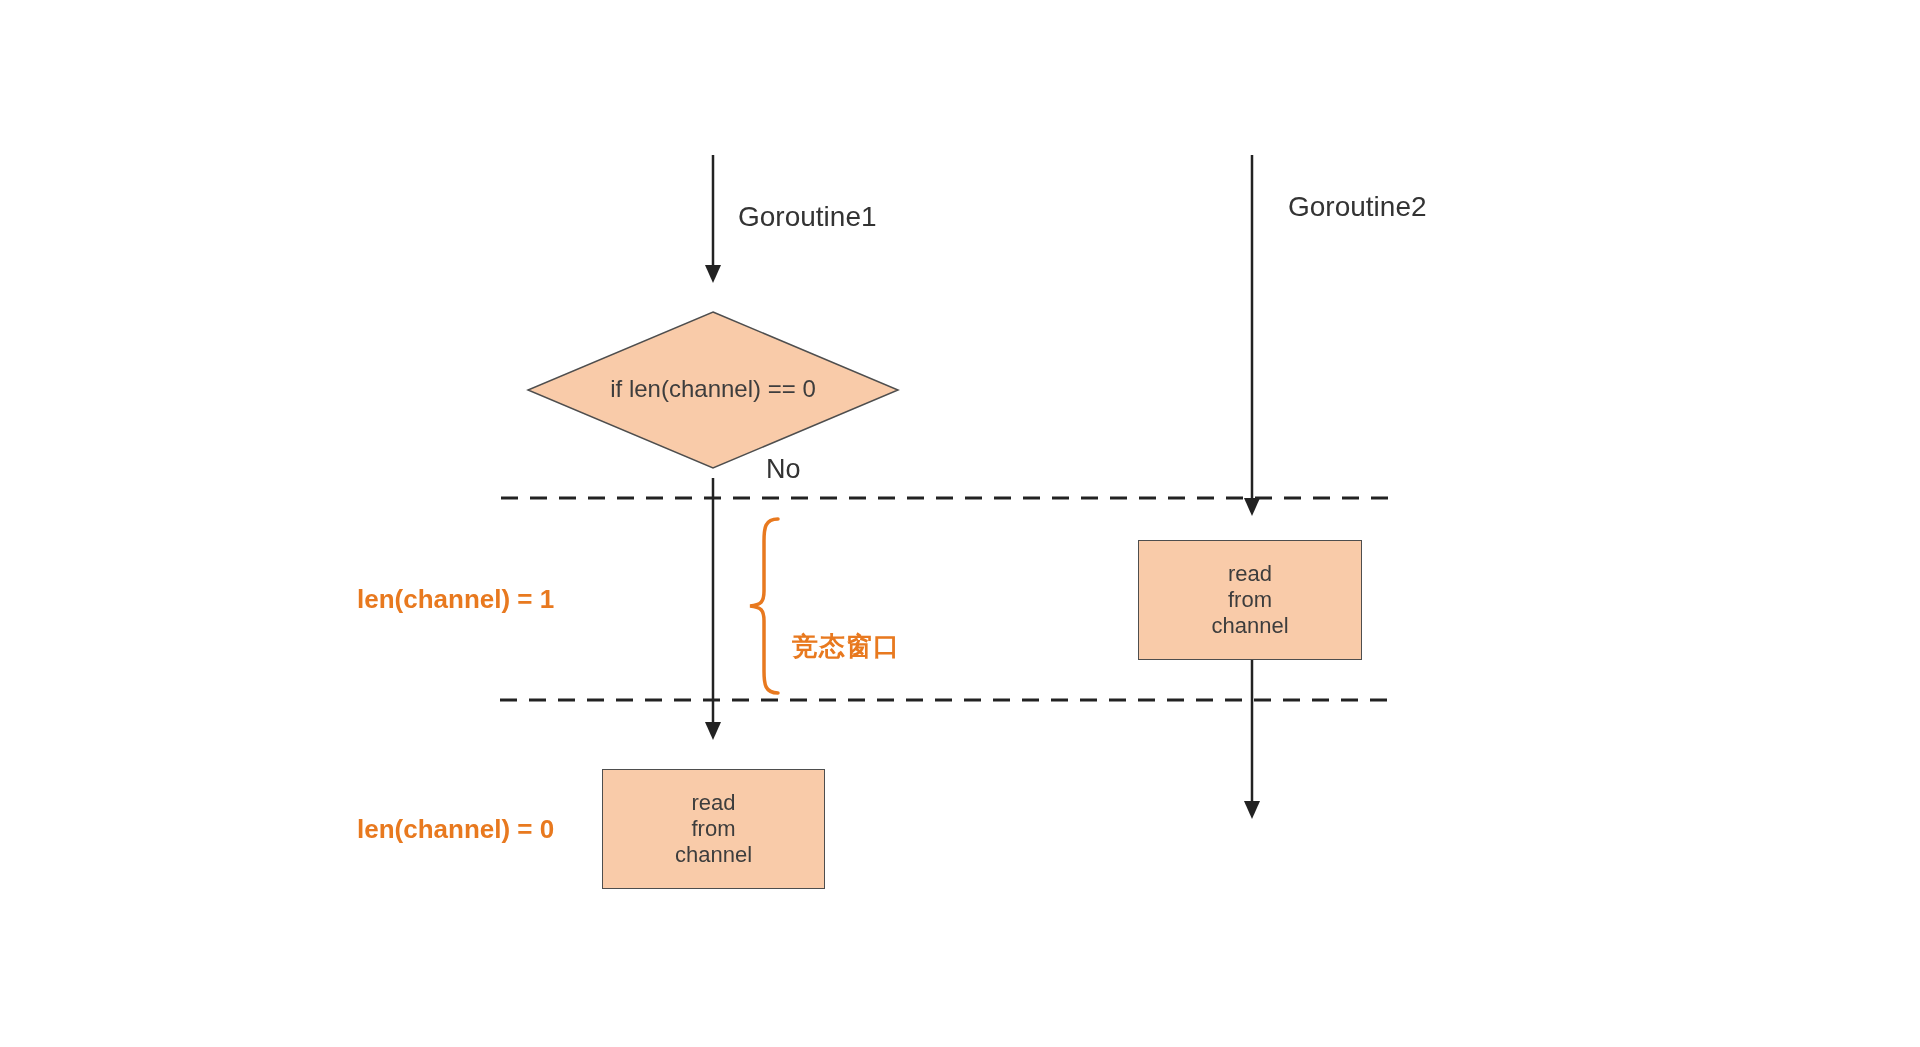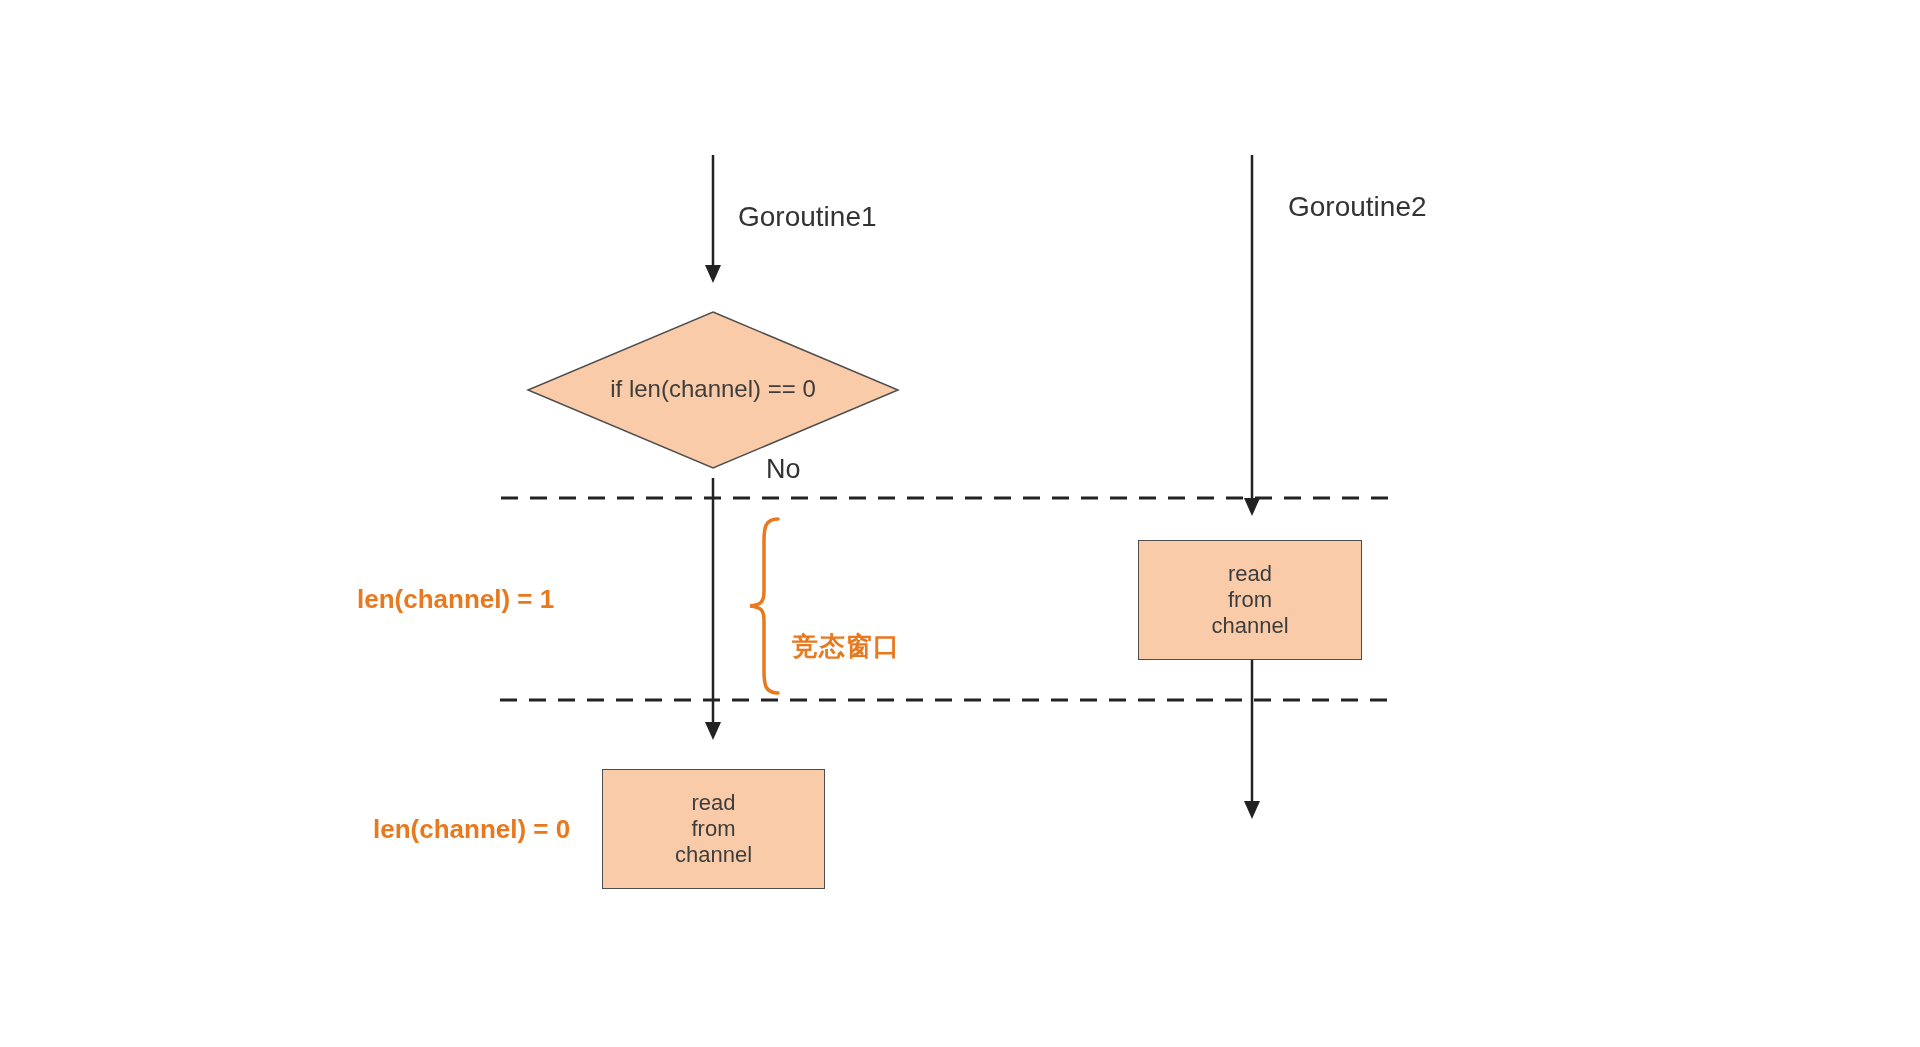--- a/index.html
+++ b/index.html
@@ -28,21 +28,21 @@
     font-size:24px;color:var(--text-color);white-space:nowrap;}
   .no-label{position:absolute;left:766px;top:454px;font-size:27px;color:var(--label-color);}
   .process-box{position:absolute;background:var(--shape-fill);border:1.5px solid var(--shape-stroke);
     display:flex;align-items:center;justify-content:center;text-align:center;
     font-size:22px;line-height:26px;color:var(--text-color);white-space:pre-line;}
   .box-g1{left:602px;top:769px;width:223px;height:120px;}
   .box-g2{left:1138px;top:540px;width:224px;height:120px;}
   .state-label{position:absolute;left:357px;font-size:26px;font-weight:bold;
     color:var(--accent-orange);white-space:nowrap;}
   .state-label.one{top:584px;}
-  .state-label.zero{top:814px;margin-left:16px;}
+  .state-label.zero{top:814px;}
   .race-label{position:absolute;left:792px;top:586px;font-size:26px;font-weight:bold;
     color:var(--accent-orange);letter-spacing:1px;white-space:nowrap;margin-top:43px;}
   .logo{position:absolute;left:1687px;top:950px;display:flex;align-items:center;}
   .logo-text{font-size:36px;color:var(--logo-text-gray);margin-left:8px;letter-spacing:1px;white-space:nowrap;}
 </style>
 </head>
 <body>
 
 <div class="stage">
 

